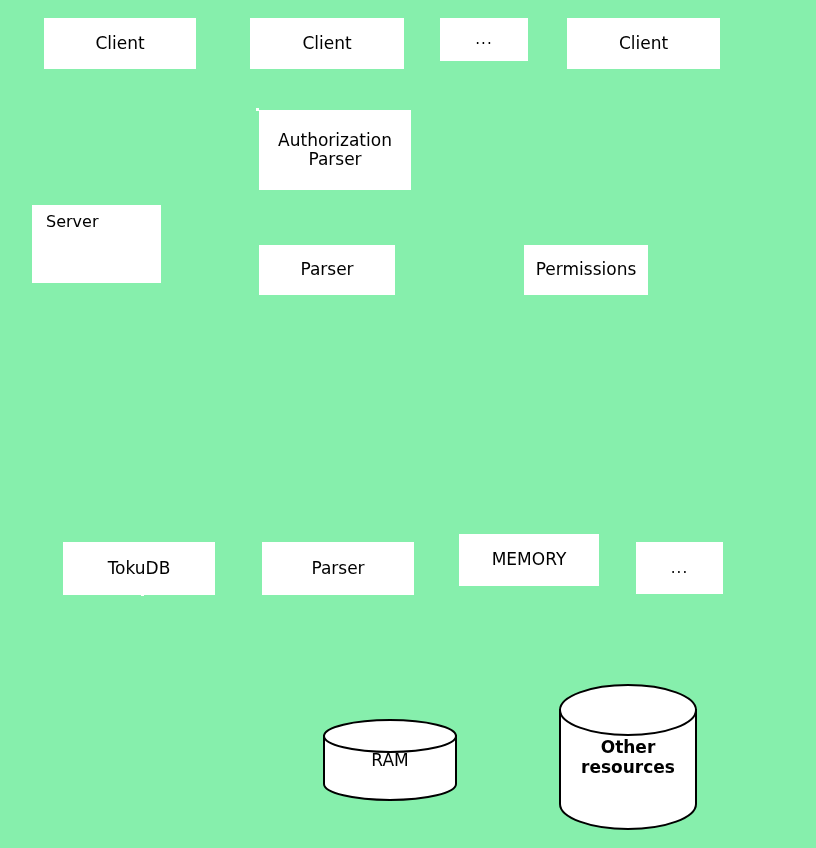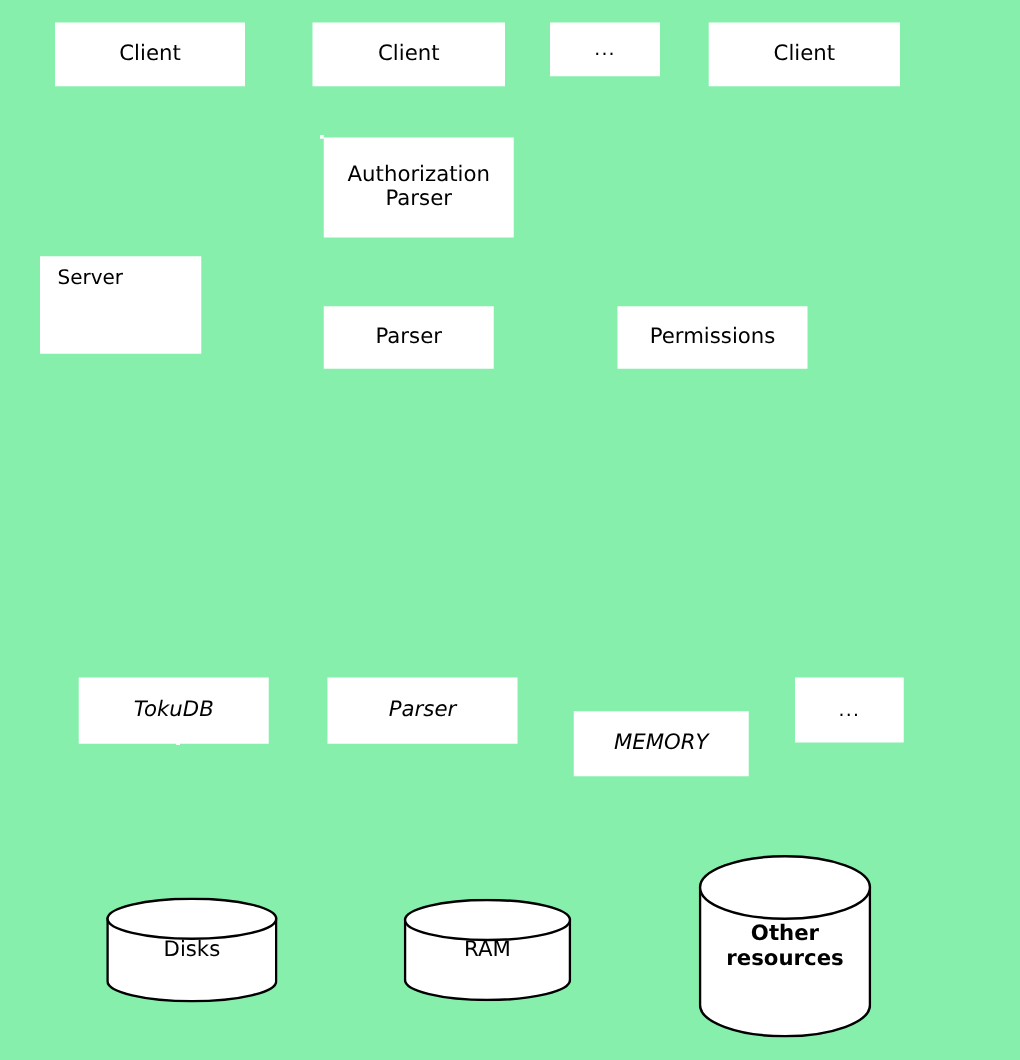--- a/index.html
+++ b/index.html
@@ -30,21 +30,21 @@
   }
   .node-client      { font-size: 17px; }
   .node-ellipsis    { font-size: 15px; letter-spacing: 1px; }
   .node-server      {
     font-size: 16px;
     align-items: flex-start;
     justify-content: flex-start;
     padding: 8px 0 0 14px;
   }
   .node-component   { font-size: 17px; }
-  .node-engine      { font-size: 17px; font-style: italic; }
+  .node-engine      { font-size: 17px; }
 
   
   .cyl {
     position: absolute;
   }
   .cyl svg { display: block; }
   .cyl-label {
     position: absolute;
     left: 0;
     width: 100%;
@@ -68,37 +68,30 @@
   <div class="node node-client" style="left: 44px; top: 18px; width: 152px; height: 51px;">Client</div>
   <div class="node node-client" style="left: 250px; top: 18px; width: 154px; height: 51px;">Client</div>
   <div class="node node-ellipsis" style="left: 440px; top: 18px; width: 88px; height: 43px;">...</div>
   <div class="node node-client" style="left: 567px; top: 18px; width: 153px; height: 51px;">Client</div>
 
   <div class="node node-server" style="left: 32px; top: 205px; width: 129px; height: 78px;">Server</div>
 
   <div class="node node-component" style="left: 259px; top: 110px; width: 152px; height: 80px;">Authorization
 Parser</div>
   <div class="node node-component" style="left: 259px; top: 245px; width: 136px; height: 50px;">Parser</div>
-  <div class="node node-component" style="left: 494px; top: 245px; width: 152px; height: 50px;">Permissions</div>
+  <div class="node node-component" style="left: 524px; top: 245px; width: 124px; height: 50px;">Permissions</div>
 
   <div class="speck" style="left:256px; top:108px; width:3px; height:3px;"></div>
   <div class="speck" style="left:141px; top:593px; width:3px; height:3px;"></div>
 
   <div class="node node-engine" style="left: 63px; top: 542px; width: 152px; height: 53px;">TokuDB</div>
   <div class="node node-engine" style="left: 262px; top: 542px; width: 152px; height: 53px;">Parser</div>
-  <div class="node node-engine" style="left: 459px; top: 569px; width: 140px; height: 52px;">MEMORY</div>
+  <div class="node node-engine" style="left: 459px; top: 534px; width: 140px; height: 52px;">MEMORY</div>
   <div class="node node-ellipsis" style="left: 636px; top: 542px; width: 87px; height: 52px;">...</div>
 
-  <div class="cyl" style="left: 85px; top: 718px; width: 137px; height: 84px;">
-      <svg width="137" height="84" viewBox="0 0 137 84">
-        <path d="M 1 17 L 1 67 A 67.5 16 0 0 0 136 67 L 136 17 Z" fill="#ffffff" stroke="#000000" stroke-width="2"></path>
-        <ellipse cx="68.5" cy="17" rx="67.5" ry="16" fill="#ffffff" stroke="#000000" stroke-width="2"></ellipse>
-      </svg>
-    <div class="cyl-label" style="top: 32px;">Disks</div>
-  </div>
   <div class="cyl" style="left: 323px; top: 719px; width: 134px; height: 82px;">
       <svg width="134" height="82" viewBox="0 0 134 82">
         <path d="M 1 17 L 1 65 A 66 16 0 0 0 133 65 L 133 17 Z" fill="#ffffff" stroke="#000000" stroke-width="2"></path>
         <ellipse cx="67" cy="17" rx="66" ry="16" fill="#ffffff" stroke="#000000" stroke-width="2"></ellipse>
       </svg>
     <div class="cyl-label" style="top: 31px;">RAM</div>
   </div>
   <div class="cyl" style="left: 559px; top: 684px; width: 138px; height: 146px;">
       <svg width="138" height="146" viewBox="0 0 138 146">
         <path d="M 1 26 L 1 120 A 68 25 0 0 0 137 120 L 137 26 Z" fill="#ffffff" stroke="#000000" stroke-width="2"></path>

